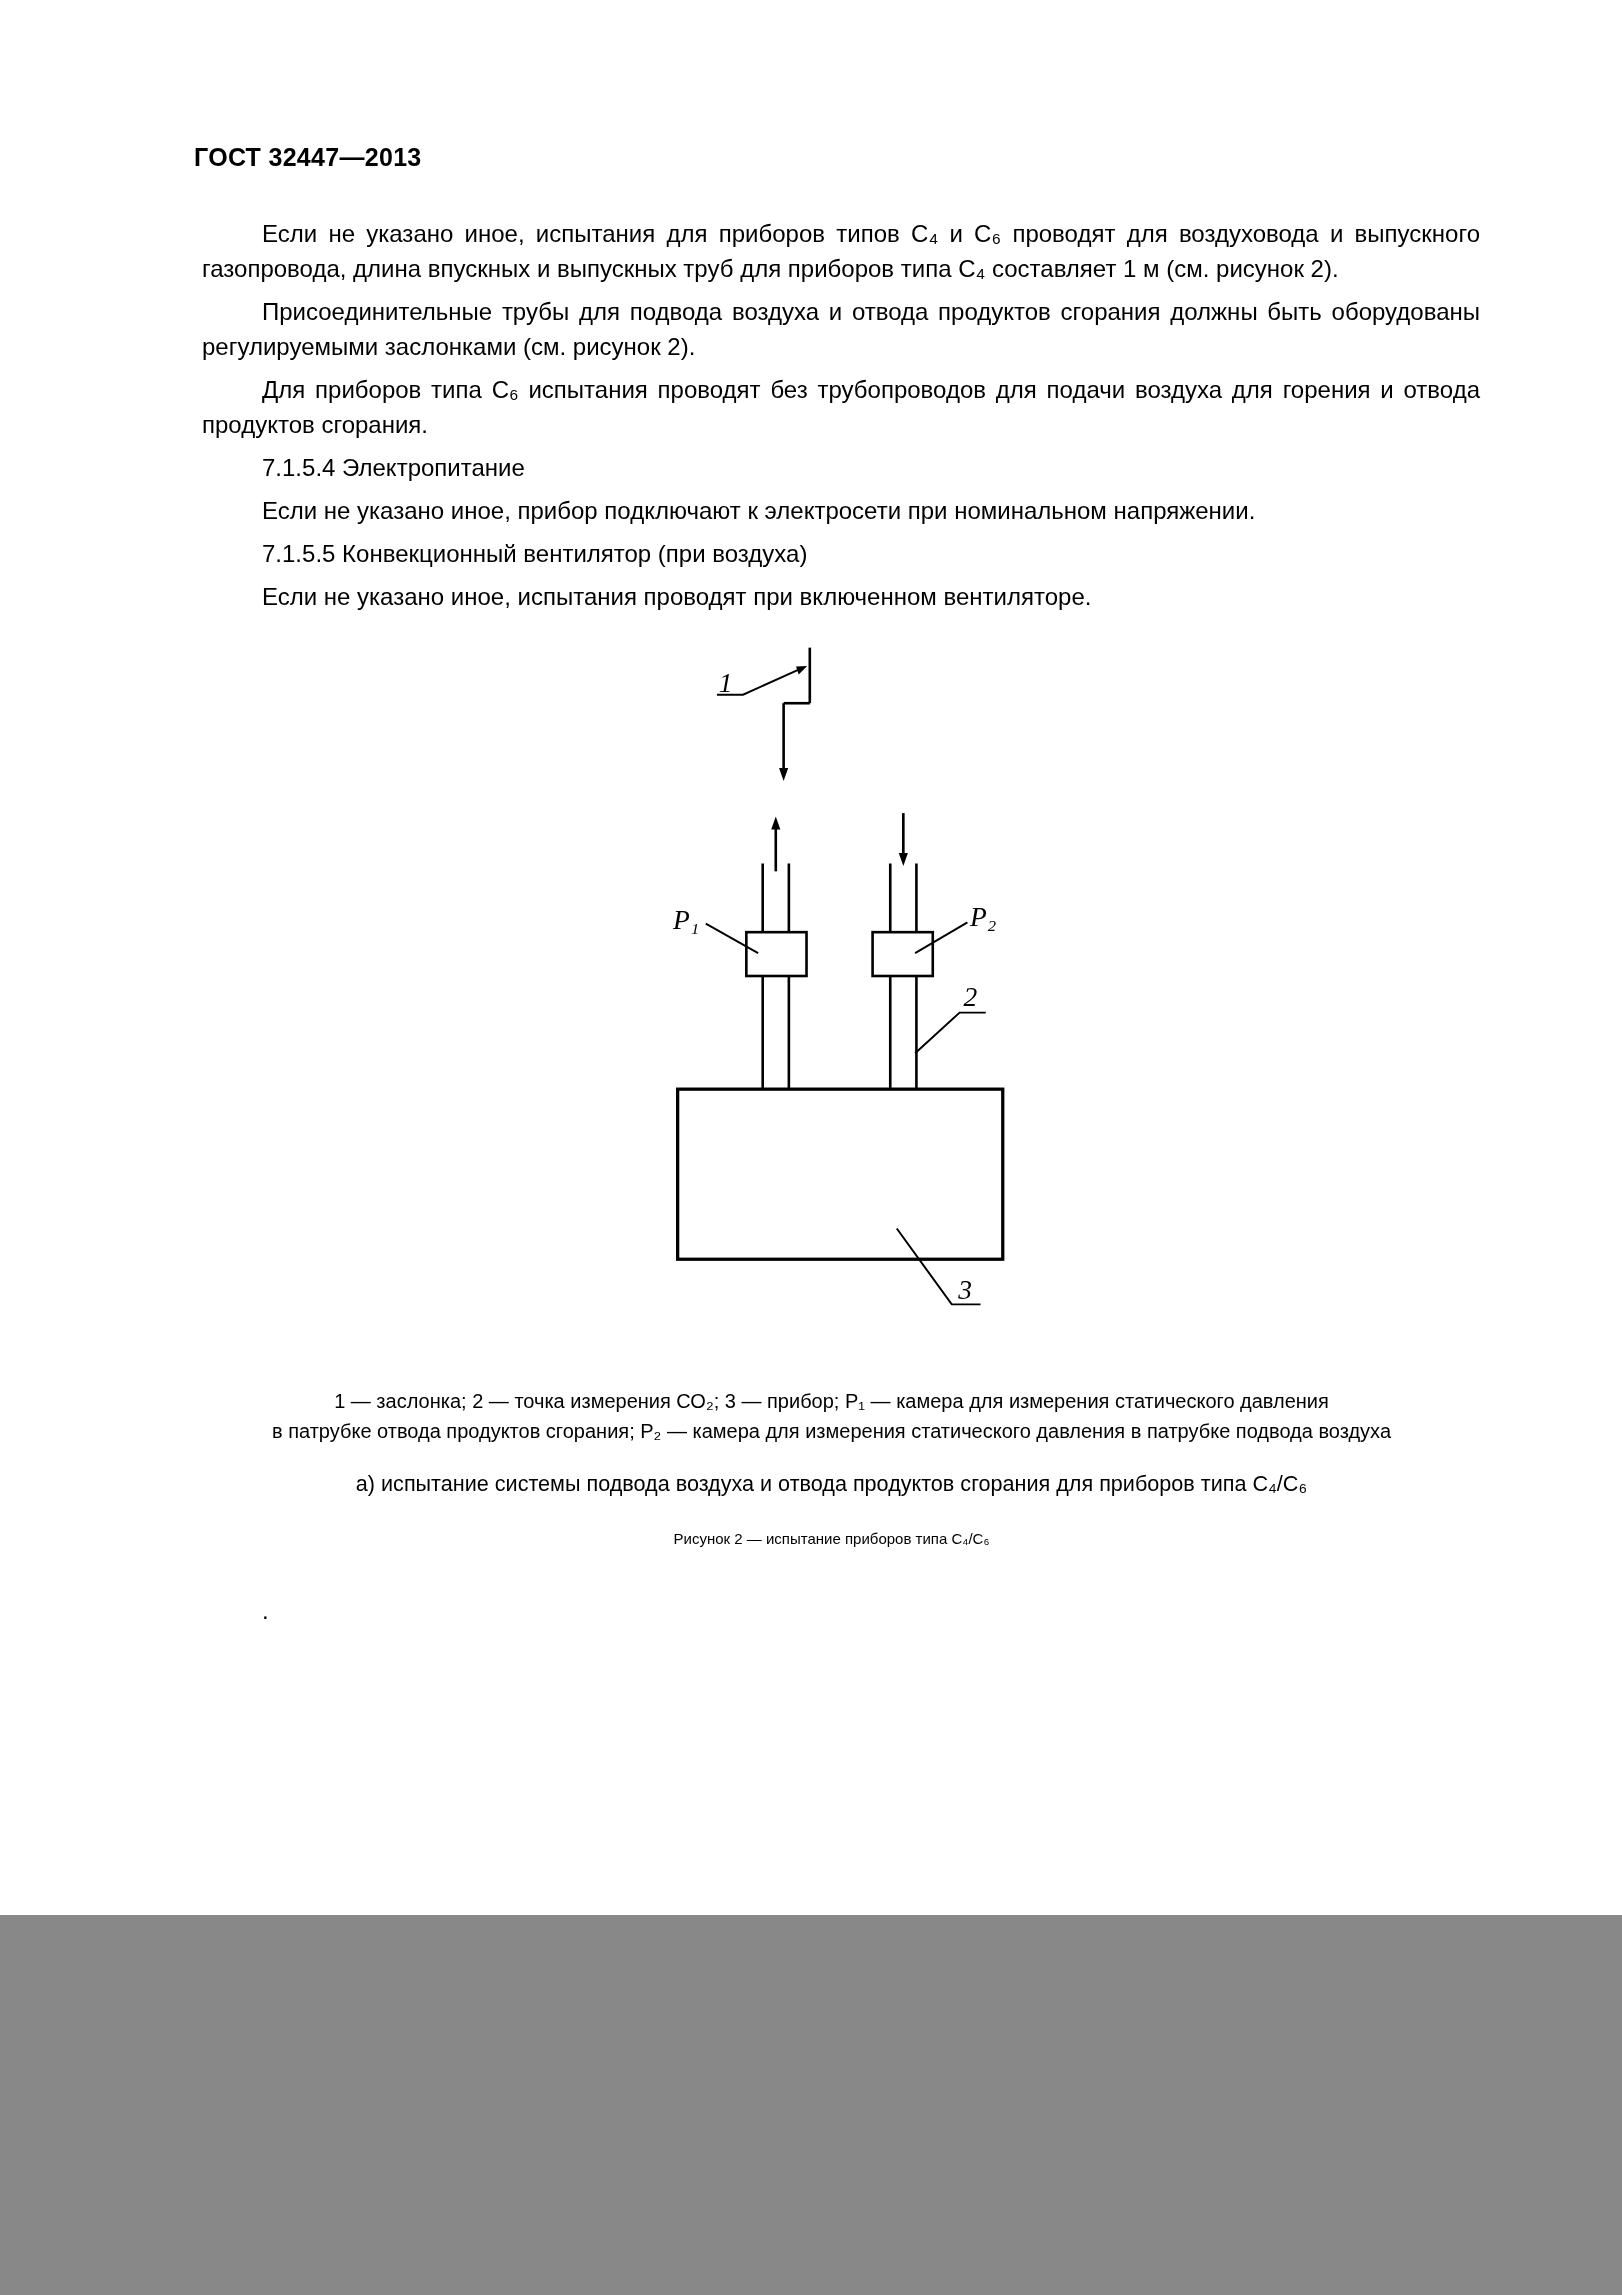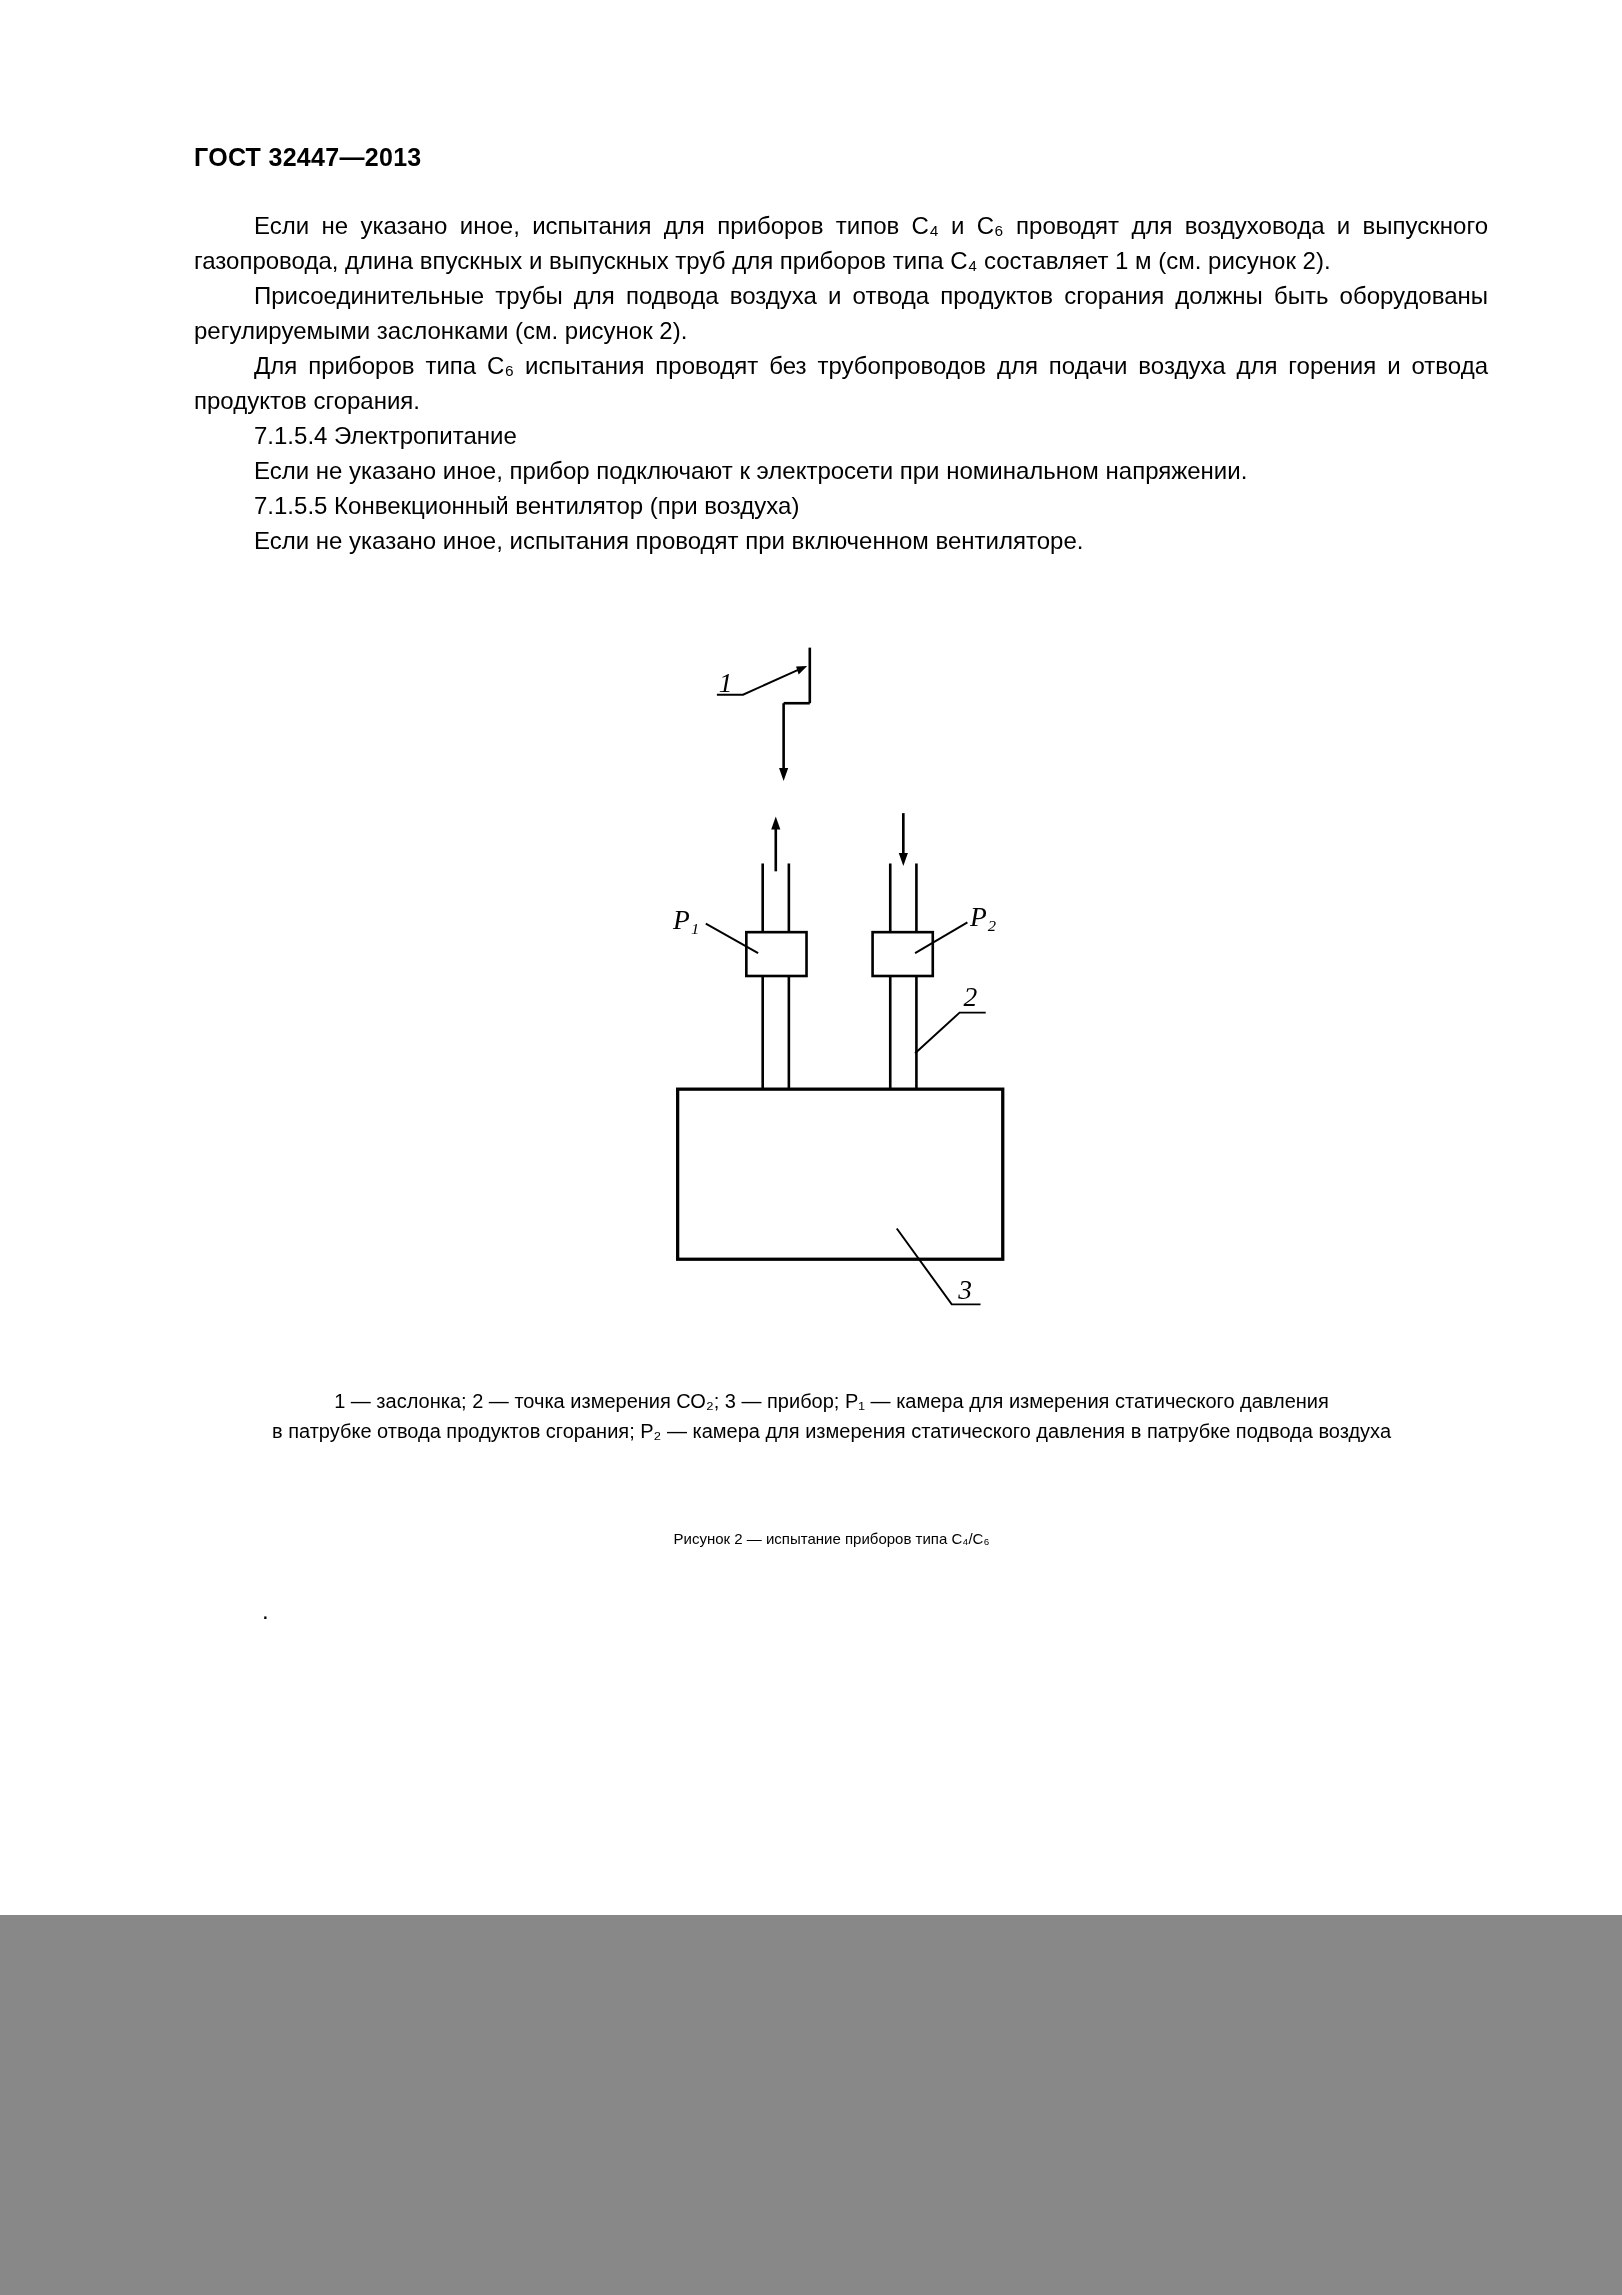--- a/index.html
+++ b/index.html
@@ -23,21 +23,21 @@
   }
   .body-text {
     position: absolute;
     left: 194px;
     top: 208px;
     width: 1294px;
     font-size: 24px;
     line-height: 35px;
     text-align: justify;
   }
-  .body-text p { margin: 0; text-indent: 60px; }
+  .body-text p { margin: 8px; text-indent: 60px; }
   .diagram {
     position: absolute;
     left: 622px;
     top: 628px;
   }
   .diagram text {
     font-family: "Liberation Serif", "DejaVu Serif", serif;
     font-style: italic;
     font-size: 42px;
     fill: #000;
@@ -147,20 +147,21 @@
 
     <text x="514" y="1026">3</text>
     <polyline points="420,918 504,1034 548,1034" fill="none" stroke="#000" stroke-width="3"></polyline>
   </svg>
 
   <div class="figure-caption">
     <div>1 — заслонка; 2 — точка измерения СО₂; 3 — прибор; P₁ — камера для измерения статического давления</div>
     <div>в патрубке отвода продуктов сгорания; P₂ — камера для измерения статического давления в патрубке подвода воздуха</div>
   </div>
 
+  <div class="figure-subcaption">а) испытание системы подвода воздуха и отвода продуктов сгорания для приборов типа С₄/С₆</div>
 
   <div class="figure-title">Рисунок 2 — испытание приборов типа С₄/С₆</div>
 
   <div class="stray-dot">.</div>
 
   <div class="page-number">30</div>
 
 </div>
 
 

